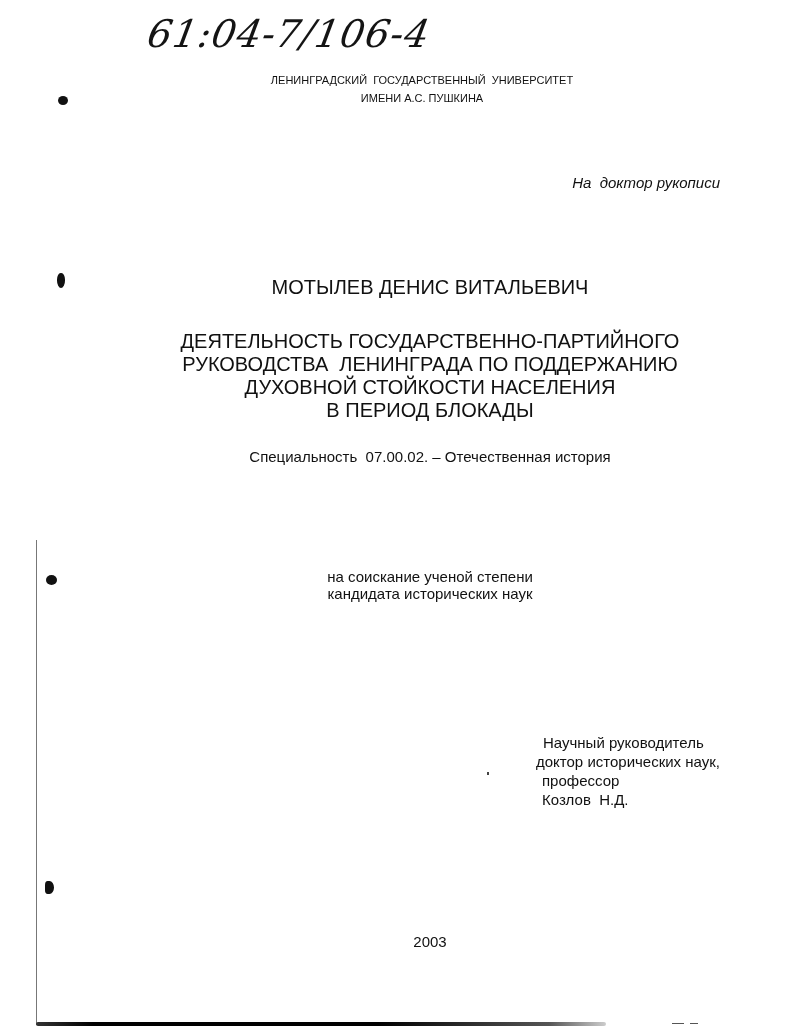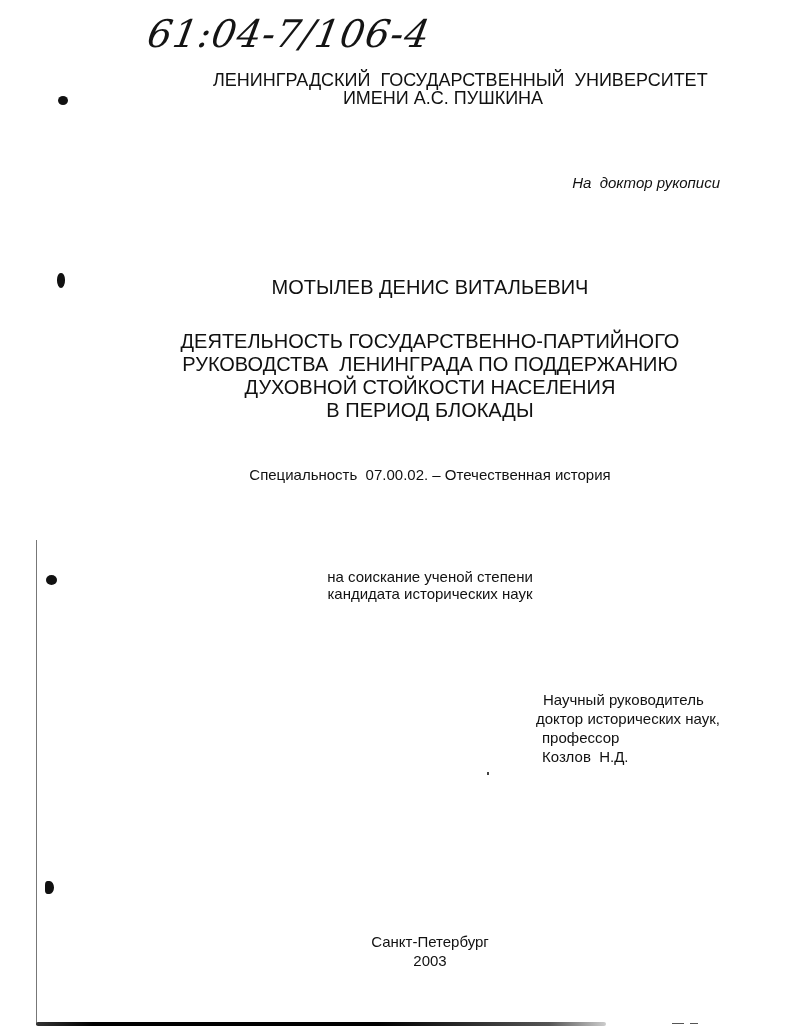--- a/index.html
+++ b/index.html
@@ -23,55 +23,55 @@
       font-family: "DejaVu Serif", "Liberation Serif", serif;
       font-style: italic;
       font-size: 38px;
       letter-spacing: 1px;
       color: #141414;
       transform: skewX(-10deg);
       white-space: nowrap;
     }
 
     .university {
-      left: 213px; width: 460px; top: 71px;
-      font-size: 18px;
+      left: 192px; width: 460px; top: 71px;
+      font-size: 11px;
       line-height: 18px;
     }
     .rights {
       left: 560px; width: 160px; top: 174px;
       font-size: 15px; font-style: italic;
       text-align: right;
     }
     .author {
       left: 230px; width: 400px; top: 276px;
       font-size: 20px;
     }
     .title {
       left: 140px; width: 580px; top: 330px;
       font-size: 20px;
       line-height: 23px;
     }
     .speciality {
-      left: 200px; width: 460px; top: 466px;
+      left: 200px; width: 460px; top: 448px;
       font-size: 15px;
     }
     .degree {
       left: 230px; width: 400px; top: 568px;
       font-size: 15px;
       line-height: 17px;
     }
     .degree .dtitle { font-size: 16px; }
     .supervisor {
       left: 536px; top: 690px;
       font-size: 15px;
       line-height: 19px;
     }
     .supervisor div { white-space: nowrap; }
-    .sv-l1 { padding-left: 7px; }
+    .sv-l1 { padding-left: 7px; margin-top: 43px; }
     .sv-l2 { padding-left: 0; }
     .sv-l3 { padding-left: 6px; }
     .sv-l4 { padding-left: 6px; }
 
     .city {
       left: 330px; width: 200px; top: 932px;
       font-size: 15px;
       line-height: 19px;
     }
 
@@ -126,21 +126,20 @@
 </div>
 
 <div class="abs supervisor">
   <div class="sv-l1">Научный руководитель</div>
   <div class="sv-l2">доктор исторических наук,</div>
   <div class="sv-l3">профессор</div>
   <div class="sv-l4" style="white-space:pre">Козлов  Н.Д.</div>
 </div>
 
 <div class="abs city center">
-  <div>Санкт-Петербург</div>
   <div>2003</div>
 </div>
 
 <div class="abs punch" style="left:58px;top:96px;width:10px;height:9px;"></div>
 <div class="abs punch" style="left:57px;top:273px;width:8px;height:15px;border-radius:45% 45% 50% 50%;"></div>
 <div class="abs punch" style="left:46px;top:575px;width:11px;height:10px;"></div>
 <div class="abs punch" style="left:45px;top:881px;width:9px;height:13px;border-radius:30% 50% 50% 30%;"></div>
 
 <div class="abs left-border"></div>
 <div class="abs bottom-border"></div>

